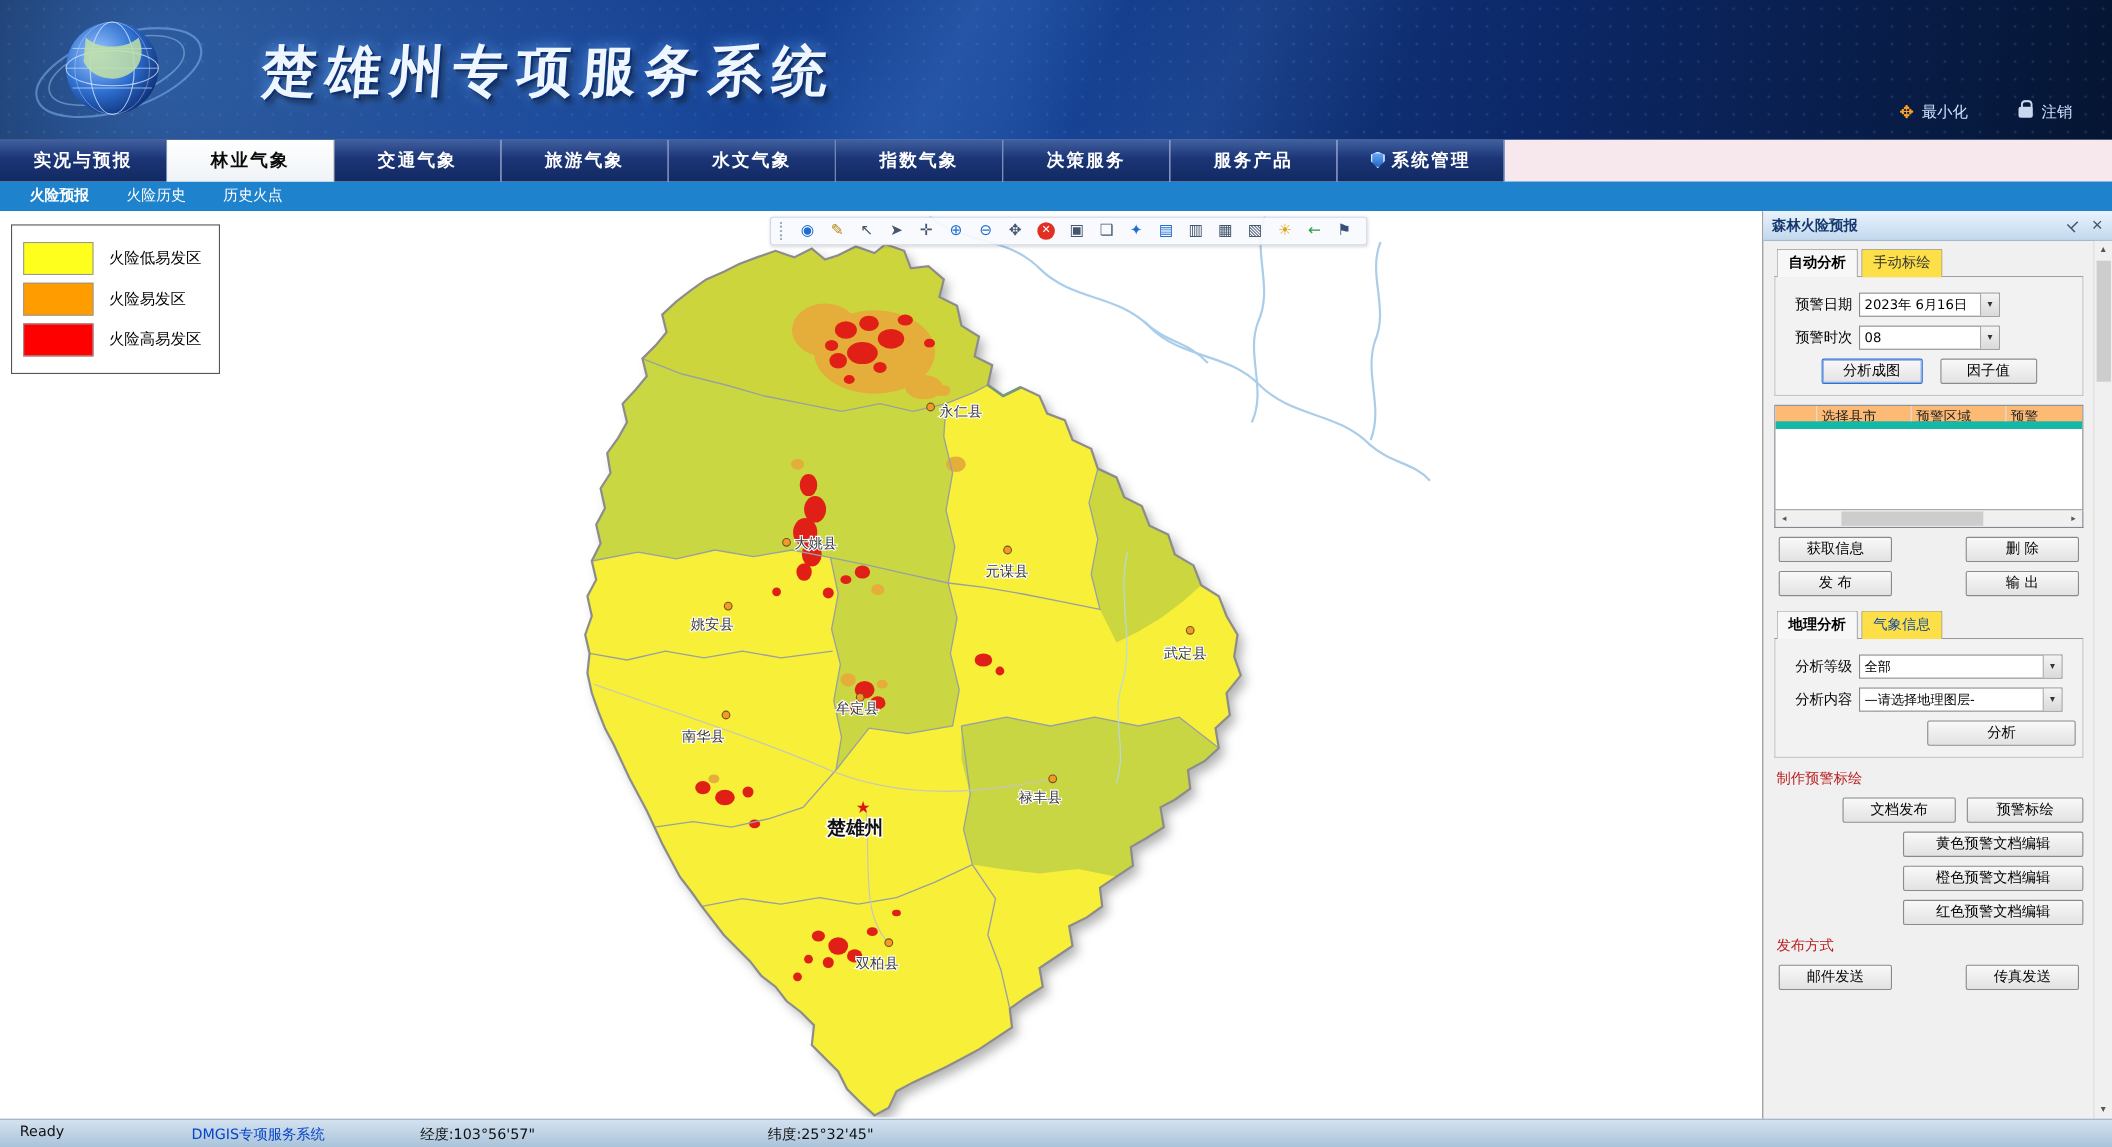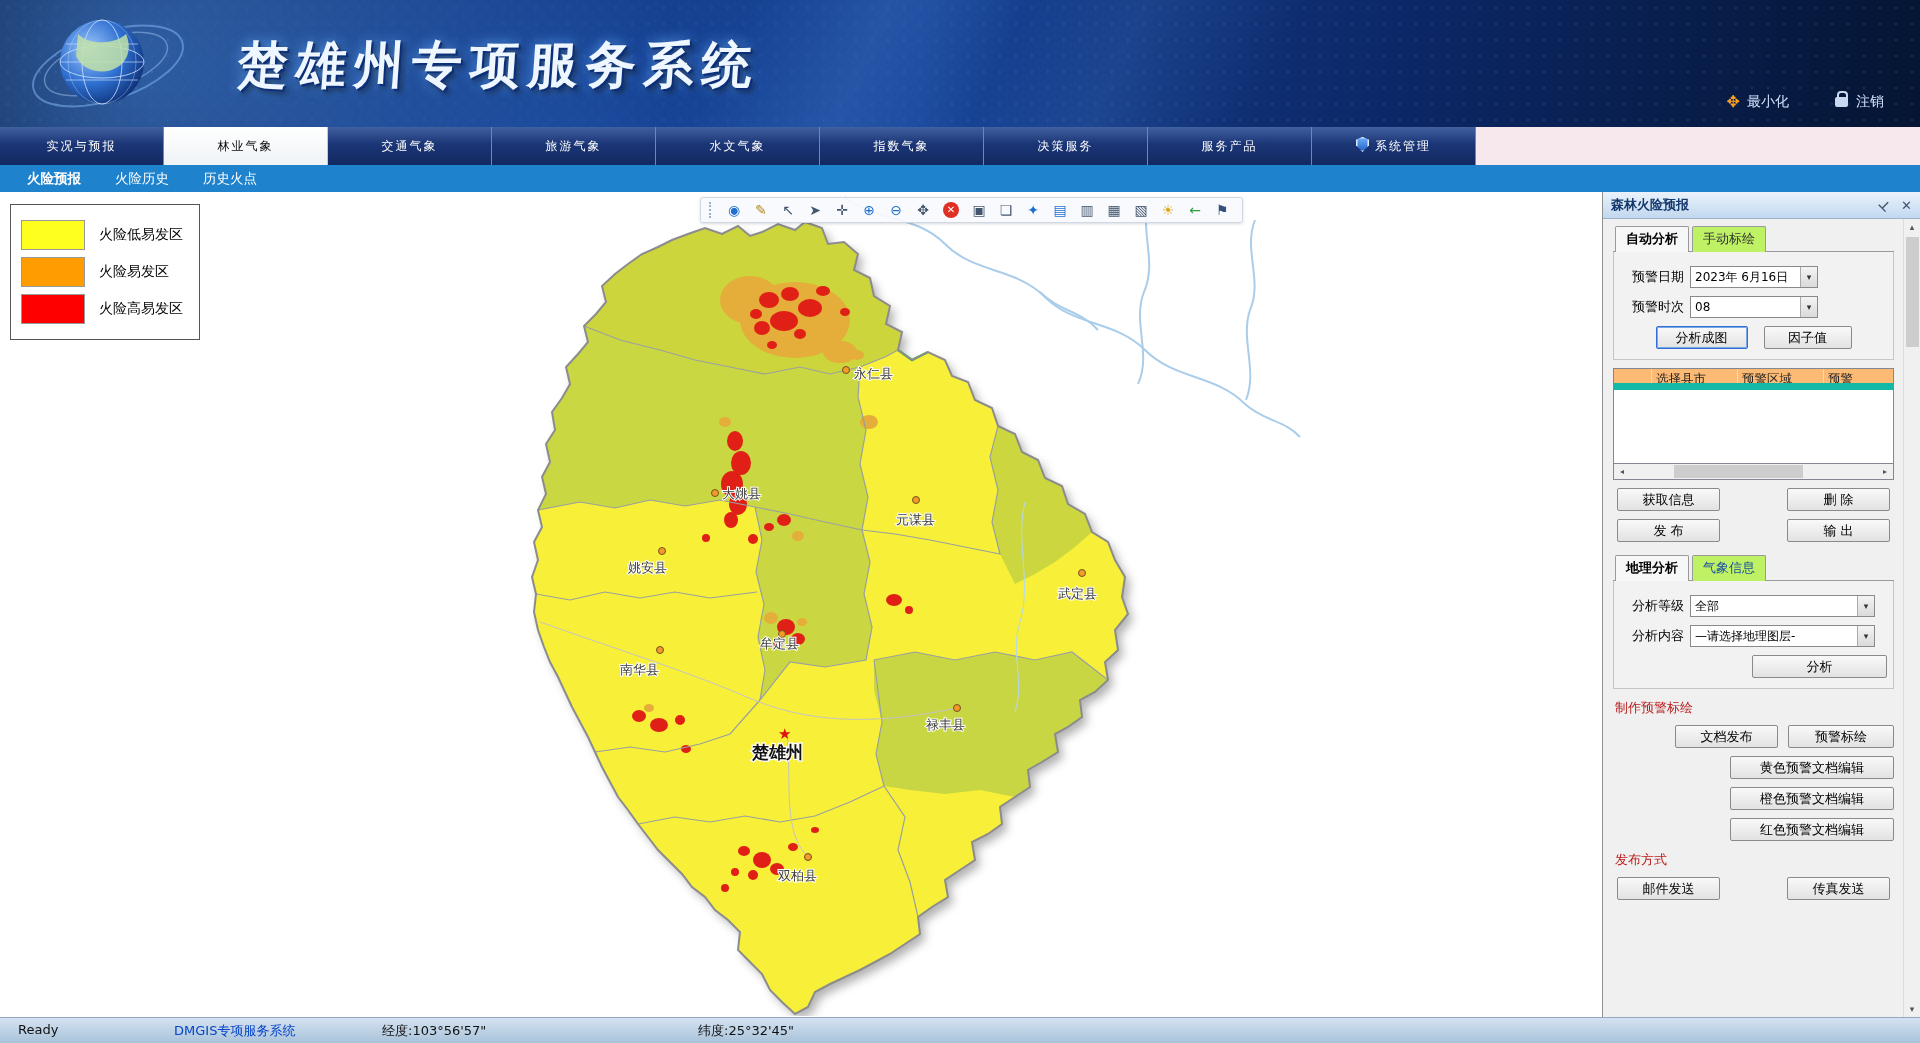--- a/index.html
+++ b/index.html
@@ -27,21 +27,21 @@
     display:flex; gap:46px; align-items:center; color:#cfe2ff; font-size:14px; }
   .hbtn { display:flex; align-items:center; cursor:pointer; }
   .ico-min { color:#ffa21e; font-size:16px; margin-right:7px; }
   .ico-lock { display:inline-block; position:relative; width:13px; height:10px;
     background:#c8d8f0; border-radius:2px; margin-right:8px; }
   .ico-lock::before { content:""; position:absolute; left:2px; top:-6px; width:7px; height:6px;
     border:2px solid #c8d8f0; border-bottom:none; border-radius:4px 4px 0 0; }
 
   
   .nav { height:38px; background:#f6e8ec; display:flex; }
-  .nav-tab { width:164px; text-align:center; line-height:38px; font-size:12px; font-weight:normal;
+  .nav-tab { width:152px; text-align:center; line-height:38px; font-size:16px; font-weight:bold;
     letter-spacing:2px; color:#fff; cursor:pointer;
     background:linear-gradient(#41609f,#1b3576 45%,#122a62); border-right:1px solid #6d87bd; }
   .nav-tab.active { background:linear-gradient(#ffffff,#eff3f6); color:#0a0a0a; border-right:1px solid #c9c9c9; }
   .shield { display:inline-block; width:13px; height:15px; margin-right:6px; vertical-align:-2px;
     background:linear-gradient(#6db0ff,#1f5ec0);
     clip-path:polygon(50% 0,100% 18%,100% 55%,50% 100%,0 55%,0 18%);
     box-shadow:inset 0 0 0 1.5px #dce8f8; }
 
   
   .subnav { height:27px; background:#1e82cc; display:flex; align-items:center; padding-left:10px; }
@@ -84,21 +84,21 @@
   .close-icon { color:#44566e; font-size:13px; cursor:pointer; }
   .panel-body { flex:1; padding:3px 26px 4px 10px; font-size:13px; overflow:hidden; }
 
   .vscroll { position:absolute; right:0; top:27px; bottom:0; width:17px; background:#f0f0f0;
     border-left:1px solid #dcdcdc; display:flex; flex-direction:column; align-items:center; }
   .vs-btn { width:17px; height:16px; line-height:16px; text-align:center; font-size:9px; color:#555; cursor:pointer; }
   .vs-thumb { width:13px; height:110px; background:#cdcdcd; margin-top:2px; cursor:pointer; }
   .vs-btn.bottom { margin-top:auto; }
 
   .ptabs { display:flex; margin-top:3px; border-bottom:1px solid #9a9a9a; padding-left:2px; }
-  .ptab { padding:3px 10px 4px; font-size:13px; color:#333; background:#bef264;
+  .ptab { padding:3px 10px 4px; font-size:13px; color:#333; background:#fde047;
     border:1px solid #9a9a9a; border-bottom:none; border-radius:2px 2px 0 0;
     margin-right:3px; position:relative; top:1px; cursor:pointer; }
   .ptab.active { background:#f7f7f7; font-weight:bold; color:#000; }
   .ptab.blue-text { color:#1b4fa0; }
   .gbox { border:1px solid #c6c6c6; border-top:none; background:#f2f2f2; padding:6px 6px 10px; }
 
   .frow { display:flex; align-items:center; margin-top:8px; }
   .flabel { width:64px; text-align:right; margin-right:6px; color:#000; flex:none; white-space:nowrap; }
   .combo { position:relative; height:22px; background:#fff; border:1px solid #8a8a8a;
     display:flex; align-items:center; cursor:pointer; }

